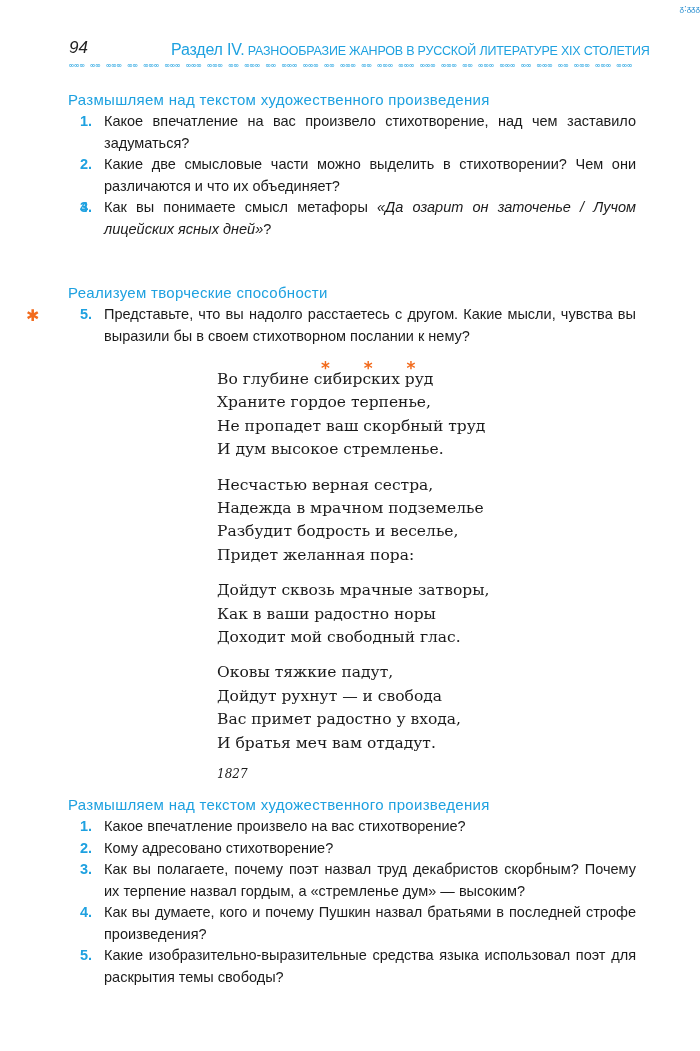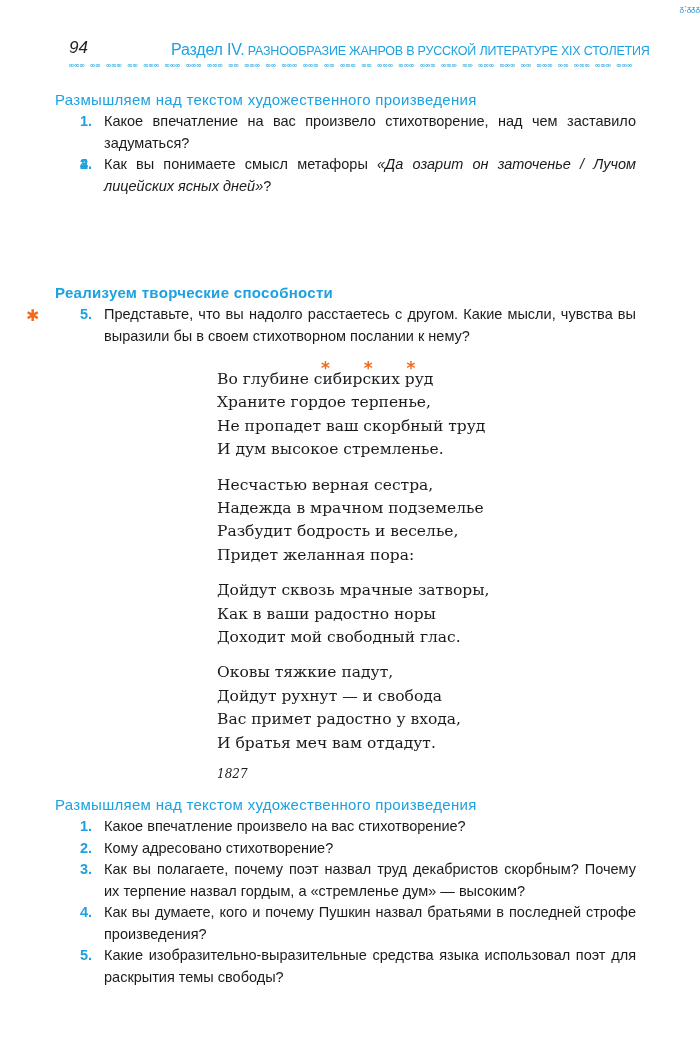--- a/index.html
+++ b/index.html
@@ -2,21 +2,21 @@
 <html><head>
   <meta charset="utf-8">
   <style>
     html, body { margin: 0; padding: 0; background: #ffffff; }
     body { width: 700px; height: 1051px; position: relative; overflow: hidden; }
     .corner-mark { position: absolute; top: 4px; right: 0; font-family: "DejaVu Sans", sans-serif; font-size: 8px; color: #2a8fd0; }
     .page-number { position: absolute; left: 69px; top: 38px; font-family: "Liberation Sans", sans-serif; font-size: 17px; color: #222; font-style: italic; }
     .running-head { position: absolute; left: 171px; top: 41px; width: 463px; font-family: "Liberation Sans", sans-serif; font-size: 12.5px; color: #1ea1e0; letter-spacing: -0.2px; white-space: nowrap; }
     .running-head .small { font-size: 16px; }
     .ornament { position: absolute; left: 69px; top: 62px; width: 566px; height: 8px; overflow: hidden; font-family: "DejaVu Sans Mono", monospace; font-size: 8px; line-height: 8px; color: #1ea1e0; letter-spacing: 0.5px; white-space: nowrap; }
-    .section-head { position: absolute; left: 55px; font-family: "Liberation Sans", sans-serif; font-size: 15px; color: #1ea1e0; letter-spacing: 0.3px; white-space: nowrap; }
+    .section-head { position: absolute; left: 68px; font-family: "Liberation Sans", sans-serif; font-size: 15px; color: #1ea1e0; letter-spacing: 0.3px; white-space: nowrap; }
     .qlist { position: absolute; left: 80px; width: 556px; font-family: "Liberation Sans", sans-serif; font-size: 14.5px; color: #1b1b1b; line-height: 21.5px; }
     .q { position: relative; padding-left: 24px; text-align: justify; }
     .q .num { position: absolute; left: 0; top: 0; color: #1ea1e0; font-weight: bold; }
     .q em { font-style: italic; }
     .star-badge { position: absolute; left: 26px; top: 306px; color: #f26b1d; font-size: 16px; font-family: "DejaVu Sans", sans-serif; }
     .asterisms { position: absolute; left: 321px; top: 358px; color: #f26b1d; font-family: "DejaVu Sans", sans-serif; font-size: 17px; font-weight: bold; letter-spacing: 14px; }
     .poem { position: absolute; left: 217px; top: 368px; font-family: "DejaVu Serif", serif; font-size: 15.5px; color: #1b1b1b; line-height: 23.4px; }
     .stanza { margin-bottom: 12px; }
     .stanza .line { white-space: nowrap; }
     .poem-date { font-family: "DejaVu Serif", serif; font-style: italic; font-size: 12px; margin-top: -4px; }
@@ -34,31 +34,32 @@
 <div class="ornament">∞∞∞ ∞∞ ∞∞∞ ∞∞ ∞∞∞ ∞∞∞ ∞∞∞ ∞∞∞ ∞∞ ∞∞∞ ∞∞ ∞∞∞ ∞∞∞ ∞∞ ∞∞∞ ∞∞ ∞∞∞ ∞∞∞ ∞∞∞ ∞∞∞ ∞∞ ∞∞∞ ∞∞∞ ∞∞ ∞∞∞ ∞∞ ∞∞∞ ∞∞∞ ∞∞∞ ∞∞ ∞∞∞</div>
 
 <div class="section-head" style="top:91px;">Размышляем над текстом художественного произведения</div>
 <div class="qlist" style="top:111px;">
   <div class="q">
     <span class="num">1.</span>
     <span>Какое впечатление на вас произвело стихотворение, над чем заставило задуматься?</span>
   </div>
   <div class="q">
     <span class="num">2.</span>
+    <span>Какие две смысловые части можно выделить в стихотворении? Чем они различаются и что их объединяет?</span>
   </div>
   <div class="q">
     <span class="num">3.</span>
   </div>
   <div class="q">
     <span class="num">4.</span>
     <span>Как вы понимаете смысл метафоры </span><em>«Да озарит он заточенье / Лучом лицейских ясных дней»</em><span>?</span>
   </div>
 </div>
 
-<div class="section-head" style="top:284px;font-weight:bold;">Реализуем творческие способности</div>
+<div class="section-head" style="top:284px;">Реализуем творческие способности</div>
 <div class="star-badge">✱</div>
 <div class="qlist" style="top:304px;">
   <div class="q">
     <span class="num">5.</span>
     <span>Представьте, что вы надолго расстаетесь с другом. Какие мысли, чувства вы выразили бы в своем стихотворном послании к нему?</span>
   </div>
 </div>
 
 <div class="asterisms">* * *</div>
 <div class="poem">

